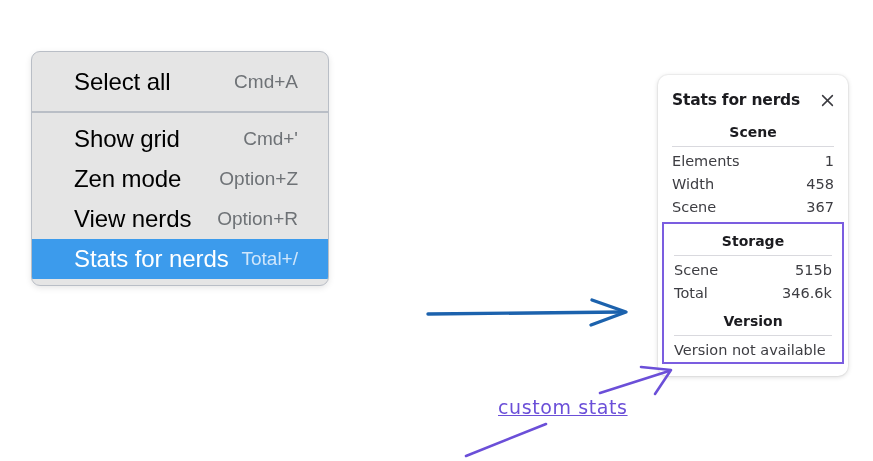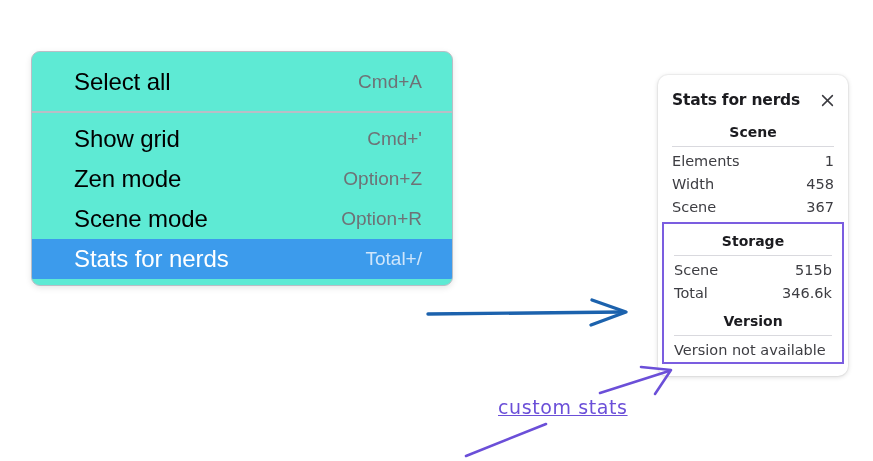--- a/index.html
+++ b/index.html
@@ -14,22 +14,22 @@
     overflow: hidden;
     font-family: "Liberation Sans", sans-serif;
     -webkit-font-smoothing: antialiased;
   }
 
   
   #context-menu {
     position: absolute;
     left: 31px;
     top: 51px;
-    width: 422px;
-    background: #5eead4;
+    width: 298px;
+    background: #e5e5e5;
     border: 1px solid #b9bec6;
     border-radius: 9px;
     box-shadow: 0 2px 6px rgba(0,0,0,0.10);
     overflow: hidden;
     box-sizing: border-box;
   }
   .menu-section {
     padding: 6px 0;
   }
   .menu-section.first {
@@ -179,21 +179,21 @@
   <div class="menu-section">
     <div class="menu-item">
       <span class="label">Show grid</span>
       <span class="shortcut">Cmd+'</span>
     </div>
     <div class="menu-item">
       <span class="label">Zen mode</span>
       <span class="shortcut">Option+Z</span>
     </div>
     <div class="menu-item">
-      <span class="label">Scene mode</span>
+      <span class="label">View nerds</span>
       <span class="shortcut">Option+R</span>
     </div>
     <div class="menu-item selected">
       <span class="label">Stats for nerds</span>
       <span class="shortcut">Total+/</span>
     </div>
   </div>
 
 </div>
 

